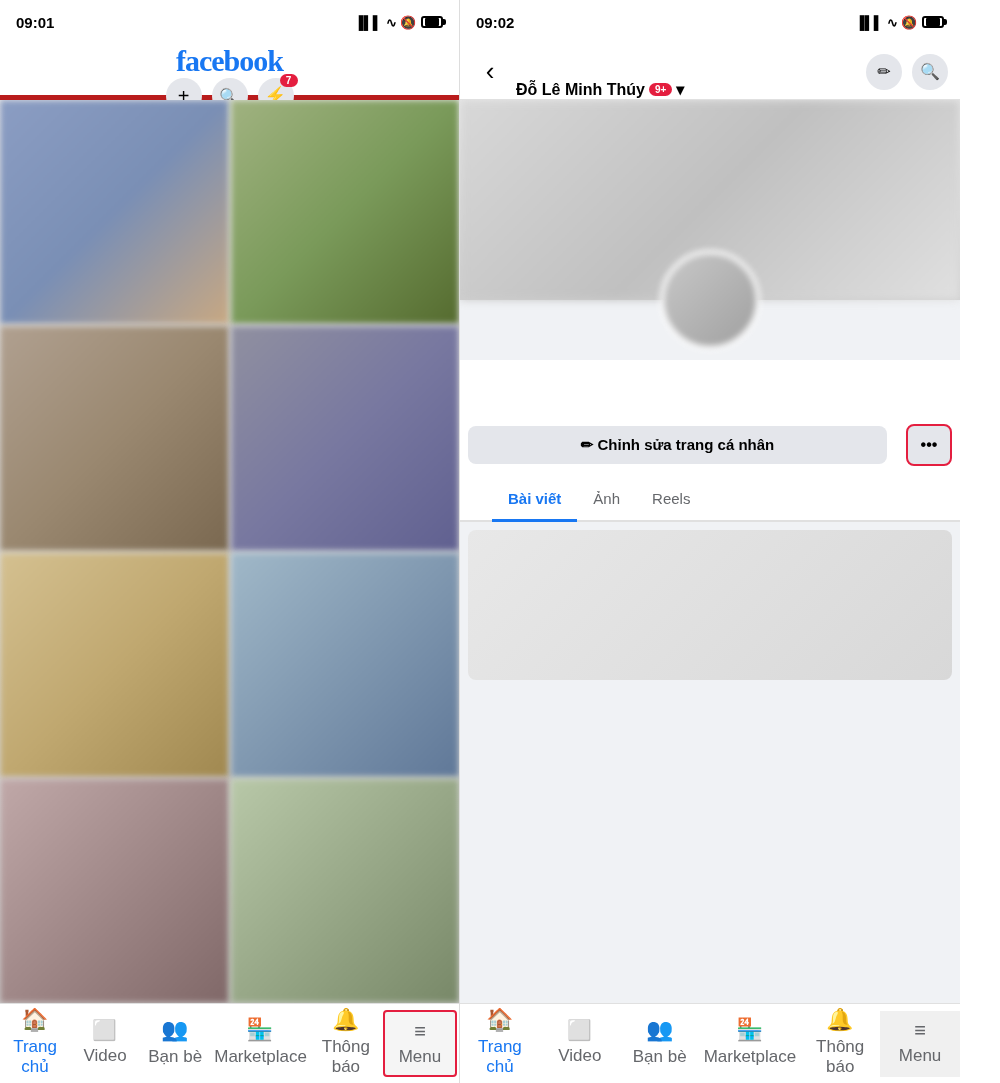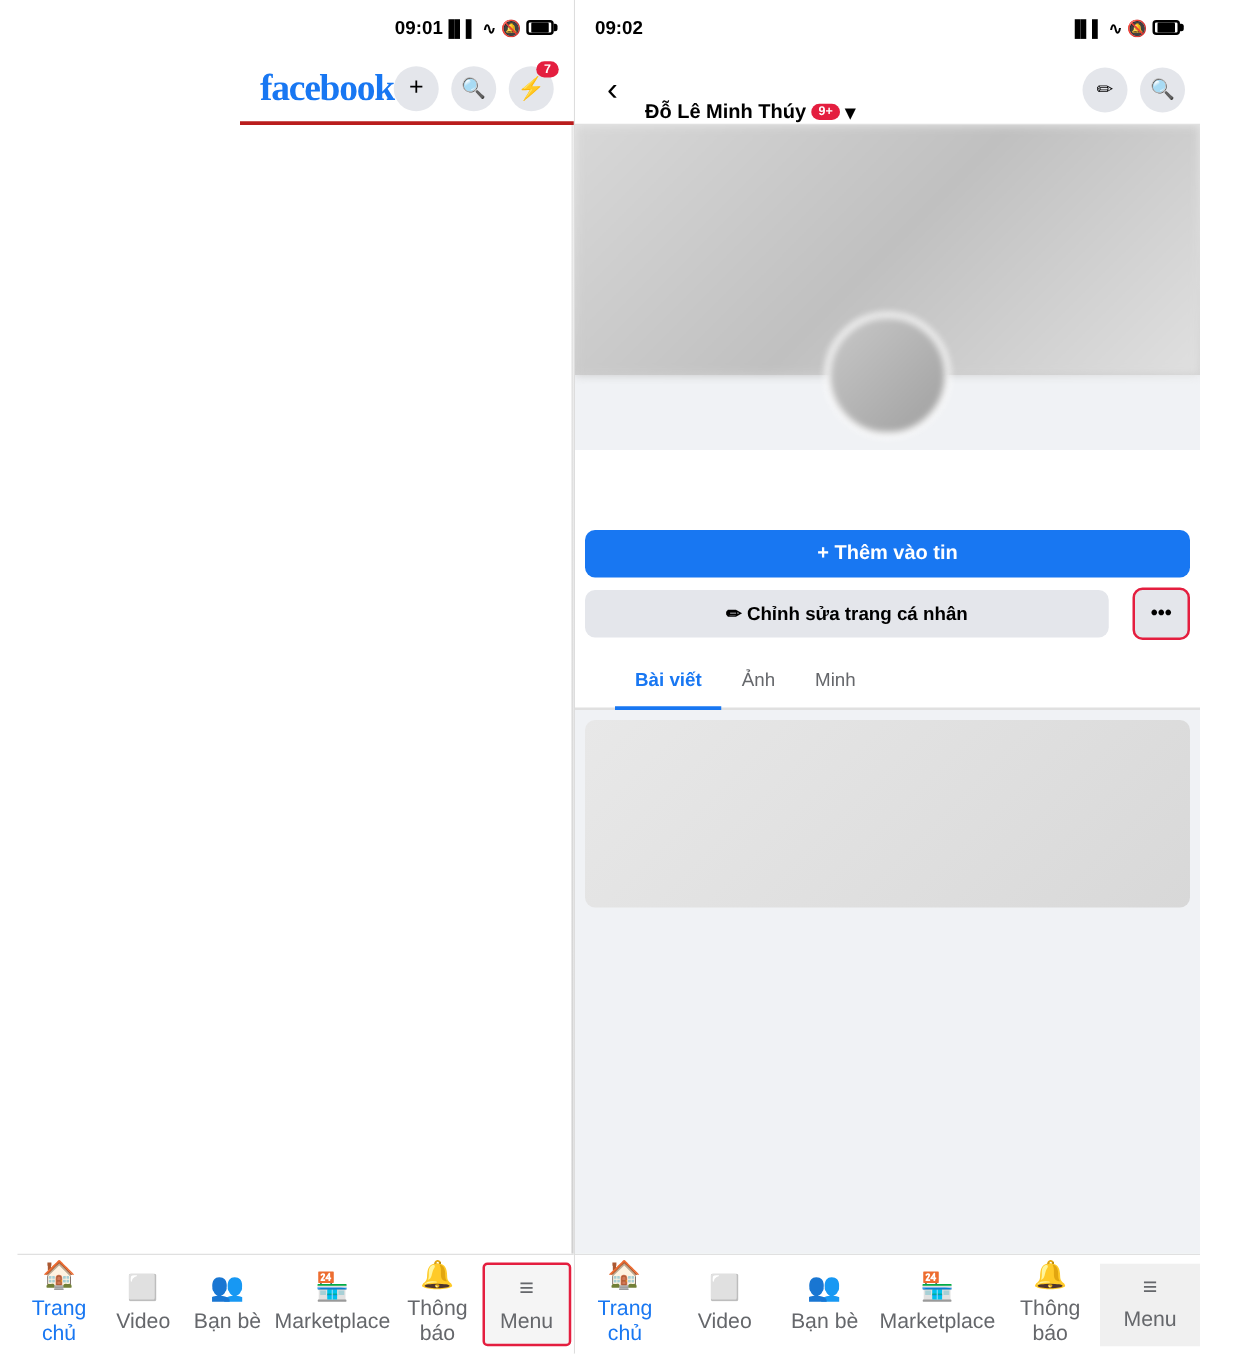--- a/index.html
+++ b/index.html
@@ -14,21 +14,20 @@
 
     
     .phone-left {
       width: 460px;
       height: 1083px;
       background: #fff;
       border-right: 1px solid #ddd;
       display: flex;
       flex-direction: column;
       position: relative;
-      align-items: flex-end;
     }
 
     
     .phone-right {
       width: 500px;
       height: 1083px;
       background: #fff;
       display: flex;
       flex-direction: column;
       position: relative;
@@ -75,22 +74,23 @@
       border-radius: 1px;
     }
 
     
     .header-left {
       height: 56px;
       display: flex;
       align-items: center;
       padding: 0 16px;
       background: #fff;
-      border-bottom: 3px solid #b91c1c;
-      flex-shrink: 0;
+      border-bottom: 5px solid #b91c1c;
+      flex-shrink: 0;
+      flex-direction: column;
     }
     .fb-logo {
       font-size: 30px;
       font-weight: 800;
       color: #1877f2;
       font-family: Georgia, serif;
       letter-spacing: -1px;
       flex: 1;
     }
     .header-icons-left {
@@ -490,31 +490,30 @@
           <div class="profile-avatar"></div>
         </div>
       </div>
 
       <div class="profile-info-section">
 
         <div style="height: 40px;"></div>
       </div>
 
       <div class="profile-buttons">
-        <button class="btn-add-story">+ Thêm vào tin</button>
         <div class="btn-edit-row">
           <button class="btn-edit-profile">✏ Chỉnh sửa trang cá nhân</button>
           <button class="btn-more" style="border: 2px solid #e41e3f; min-width:46px;">•••</button>
         </div>
       </div>
 
       <div class="profile-tabs">
         <div class="profile-tab active">Bài viết</div>
         <div class="profile-tab">Ảnh</div>
-        <div class="profile-tab">Minh</div>
+        <div class="profile-tab">Reels</div>
       </div>
 
       <div class="profile-posts-area">
         <div class="post-placeholder"></div>
       </div>
     </div>
   </div>
 
   <div class="bottom-nav">
     <div class="nav-item active">

